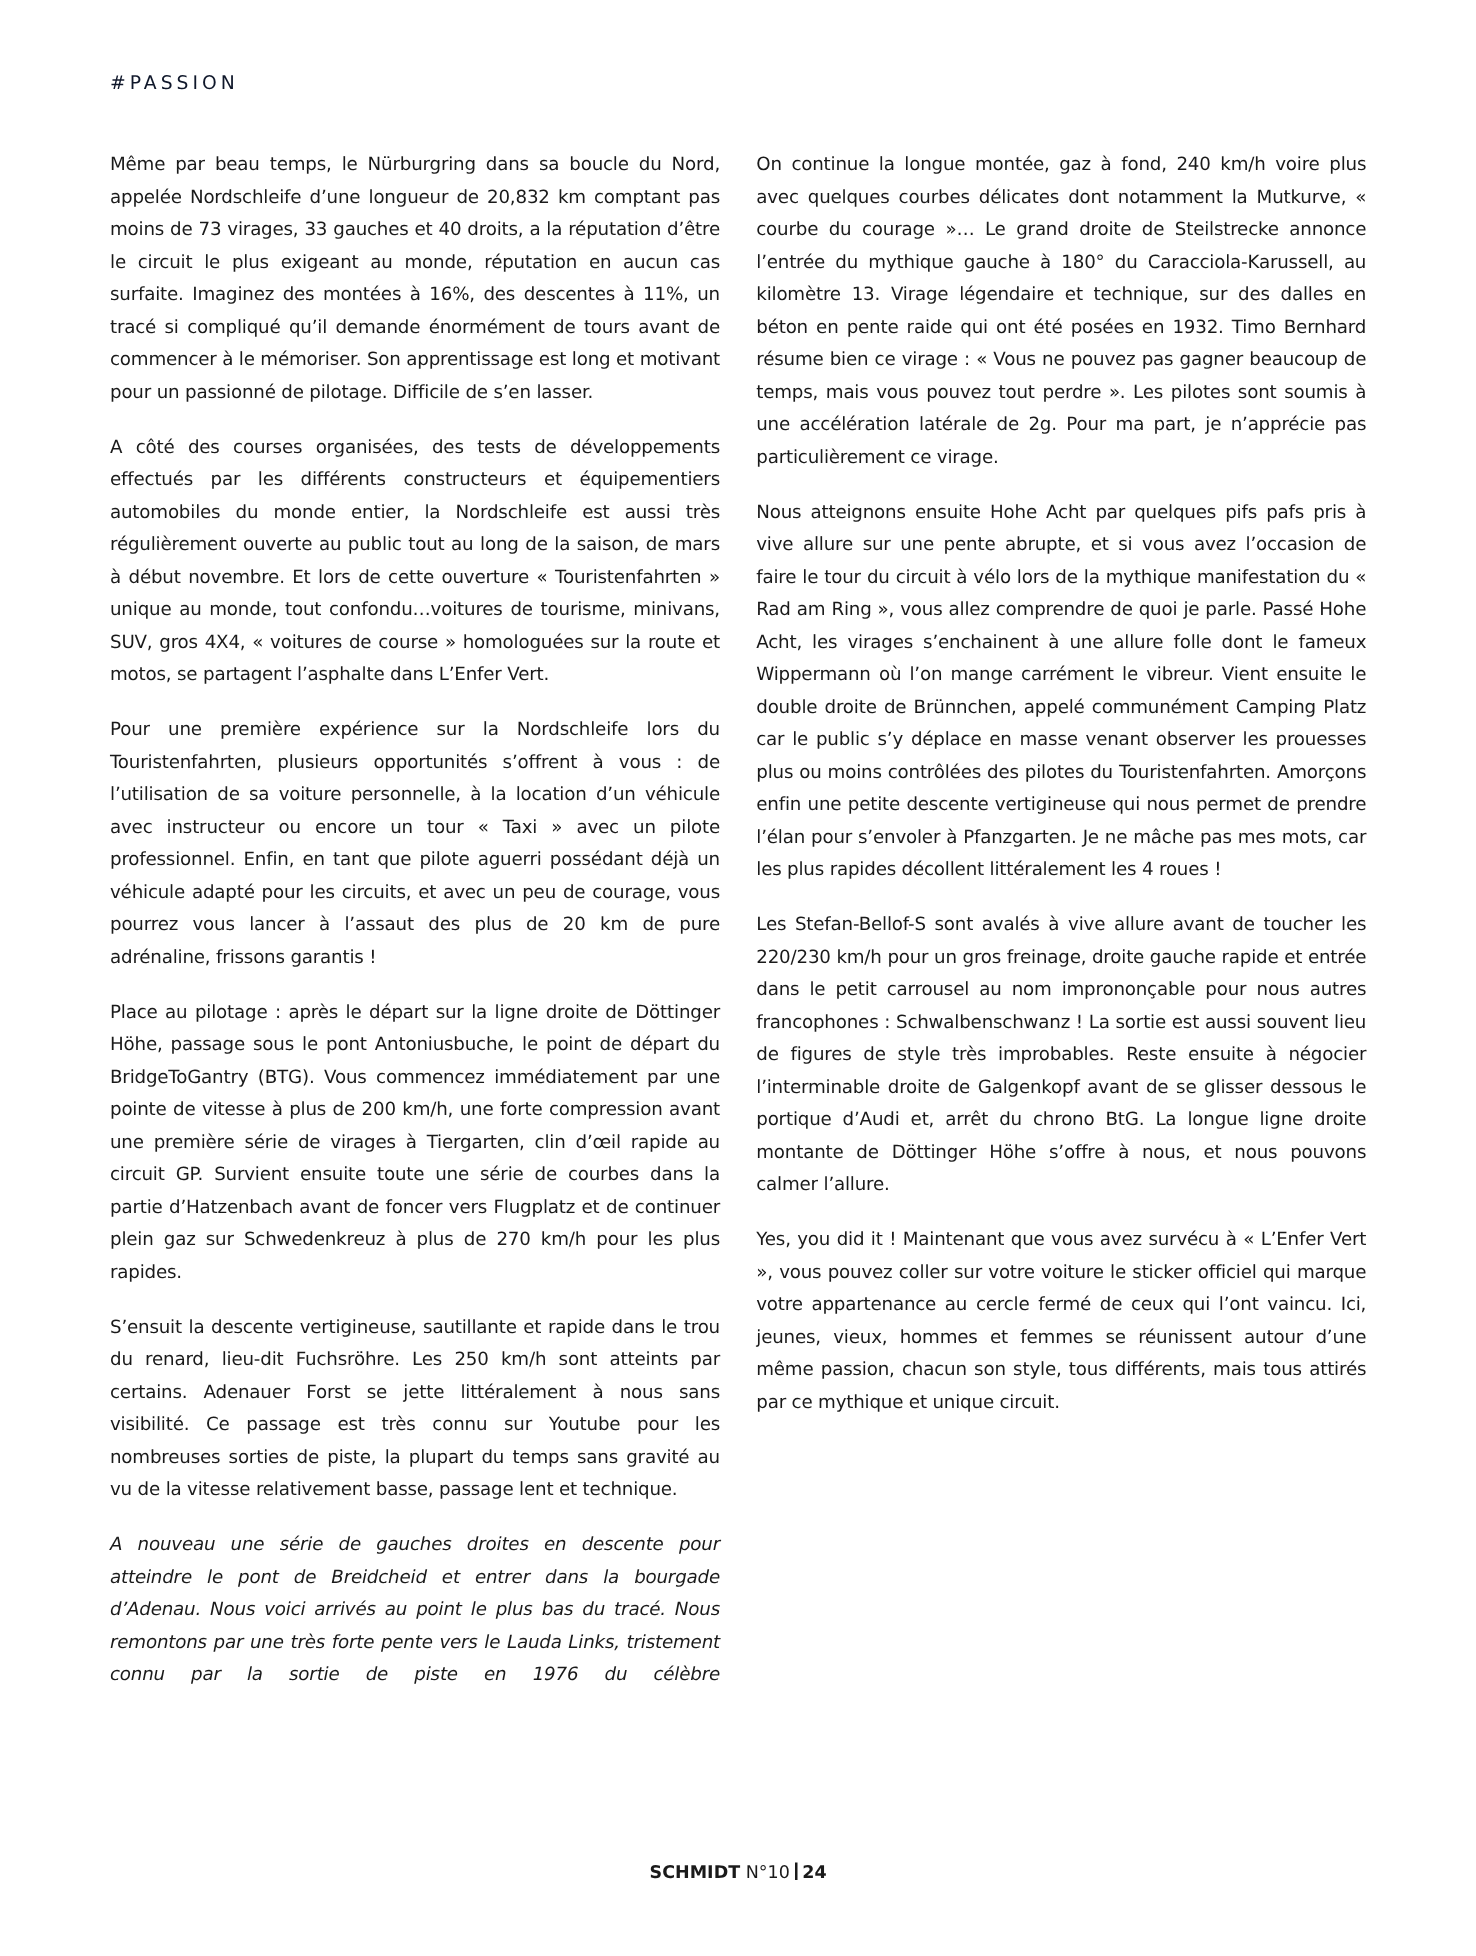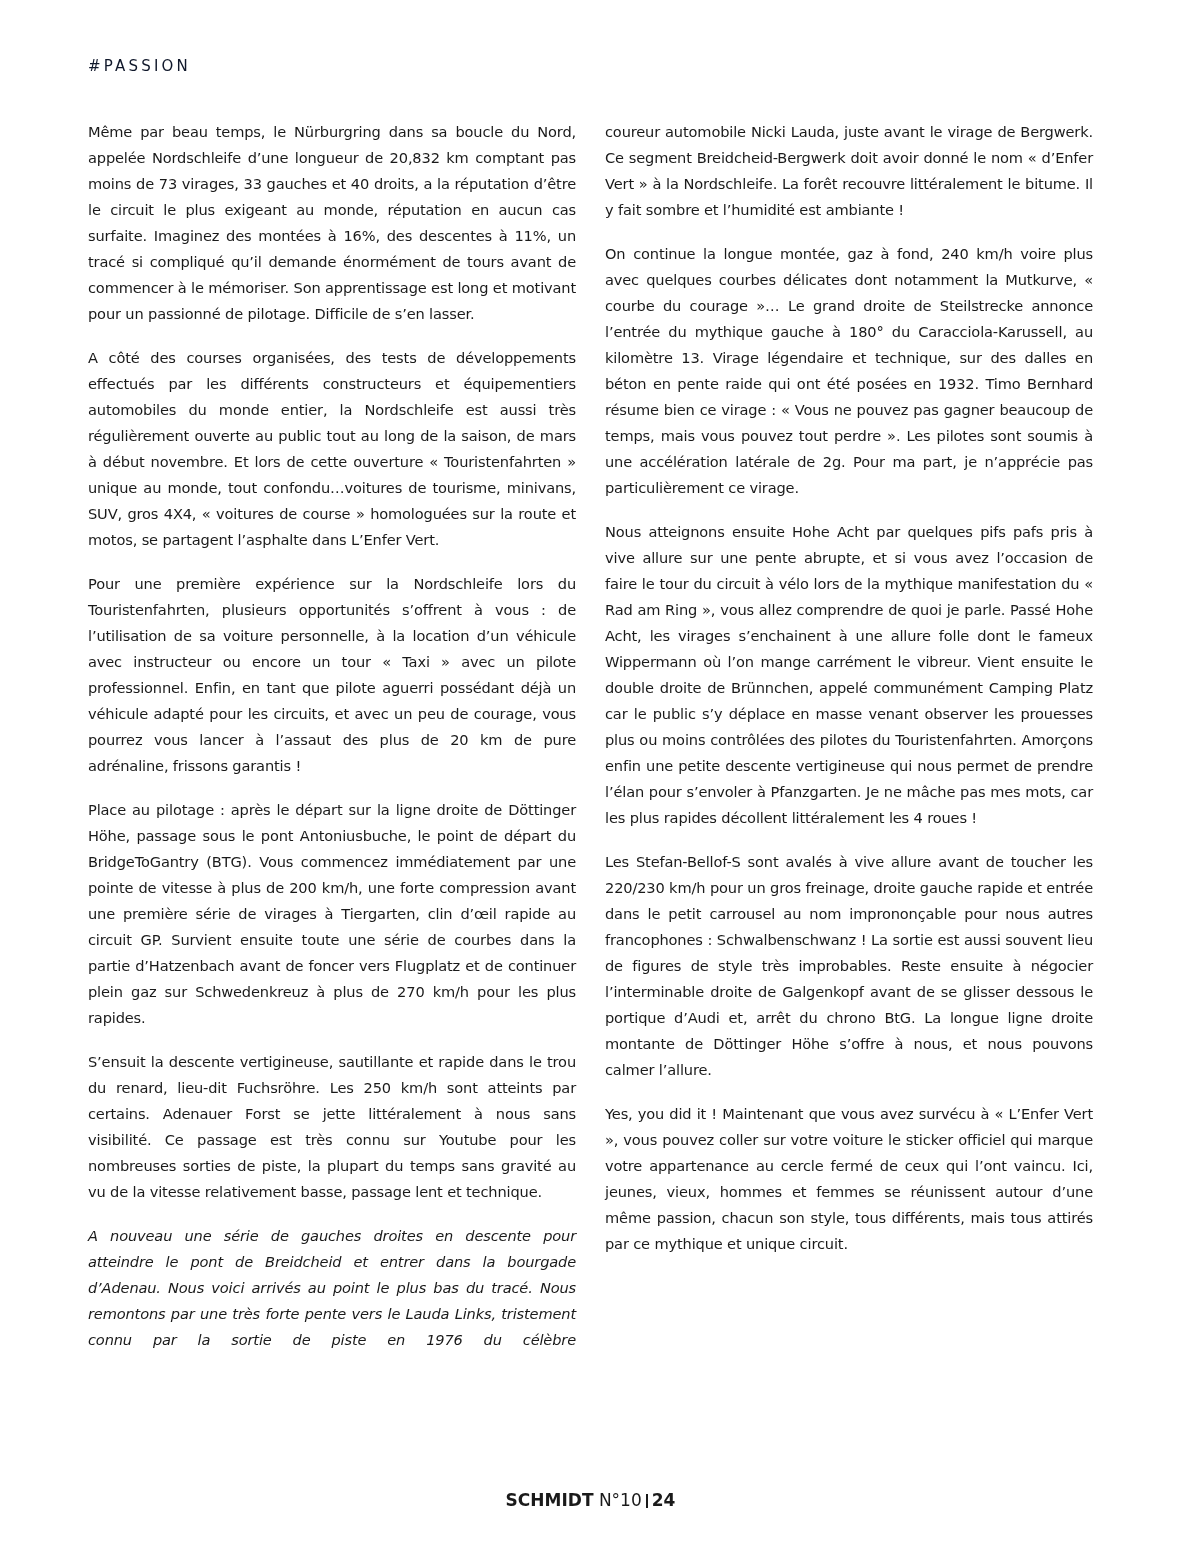--- a/index.html
+++ b/index.html
@@ -35,21 +35,21 @@
   .col.right { left: 605px; }
   .col p { margin: 0 0 18px 0; }
   .col p.continues { text-align-last: justify; font-style: italic; }
   .col p.source { font-size: 13px; margin-top: 0; }
   .footer {
     position: absolute;
     top: 1490px;
     left: 0;
     width: 1181px;
     text-align: center;
-    font-size: 17px;
+    font-size: 14px;
     color: #1a1a1a;
   }
   .footer .brand { font-weight: bold; }
   .footer .issue { font-weight: normal; }
   .footer .sep { display: inline-block; width: 2px; height: 14px; background: #1a1a1a; vertical-align: -2px; margin: 0 4px; }
   .footer .page { font-weight: bold; }
 </style>
 </head>
 <body>
 
@@ -58,21 +58,20 @@
 <div class="col left">
   <p>Même par beau temps, le Nürburgring dans sa boucle du Nord, appelée Nordschleife d’une longueur de 20,832 km comptant pas moins de 73 virages, 33 gauches et 40 droits, a la réputation d’être le circuit le plus exigeant au monde, réputation en aucun cas surfaite. Imaginez des montées à 16%, des descentes à 11%, un tracé si compliqué qu’il demande énormément de tours avant de commencer à le mémoriser. Son apprentissage est long et motivant pour un passionné de pilotage. Difficile de s’en lasser.</p>
   <p>A côté des courses organisées, des tests de développements effectués par les différents constructeurs et équipementiers automobiles du monde entier, la Nordschleife est aussi très régulièrement ouverte au public tout au long de la saison, de mars à début novembre. Et lors de cette ouverture « Touristenfahrten » unique au monde, tout confondu…voitures de tourisme, minivans, SUV, gros 4X4, « voitures de course » homologuées sur la route et motos, se partagent l’asphalte dans L’Enfer Vert.</p>
   <p>Pour une première expérience sur la Nordschleife lors du Touristenfahrten, plusieurs opportunités s’offrent à vous : de l’utilisation de sa voiture personnelle, à la location d’un véhicule avec instructeur ou encore un tour « Taxi » avec un pilote professionnel. Enfin, en tant que pilote aguerri possédant déjà un véhicule adapté pour les circuits, et avec un peu de courage, vous pourrez vous lancer à l’assaut des plus de 20 km de pure adrénaline, frissons garantis !</p>
   <p>Place au pilotage : après le départ sur la ligne droite de Döttinger Höhe, passage sous le pont Antoniusbuche, le point de départ du BridgeToGantry (BTG). Vous commencez immédiatement par une pointe de vitesse à plus de 200 km/h, une forte compression avant une première série de virages à Tiergarten, clin d’œil rapide au circuit GP. Survient ensuite toute une série de courbes dans la partie d’Hatzenbach avant de foncer vers Flugplatz et de continuer plein gaz sur Schwedenkreuz à plus de 270 km/h pour les plus rapides.</p>
   <p>S’ensuit la descente vertigineuse, sautillante et rapide dans le trou du renard, lieu-dit Fuchsröhre. Les 250 km/h sont atteints par certains. Adenauer Forst se jette littéralement à nous sans visibilité. Ce passage est très connu sur Youtube pour les nombreuses sorties de piste, la plupart du temps sans gravité au vu de la vitesse relativement basse, passage lent et technique.</p>
   <p class="continues">A nouveau une série de gauches droites en descente pour atteindre le pont de Breidcheid et entrer dans la bourgade d’Adenau. Nous voici arrivés au point le plus bas du tracé. Nous remontons par une très forte pente vers le Lauda Links, tristement connu par la sortie de piste en 1976 du célèbre</p>
 </div>
 
 <div class="col right">
-  <p>coureur automobile Nicki Lauda, juste avant le virage de Bergwerk. Ce segment Breidcheid-Bergwerk doit avoir donné le nom « d’Enfer Vert » à la Nordschleife. La forêt recouvre littéralement le bitume. Il y fait sombre et l’humidité est ambiante !</p>
   <p>On continue la longue montée, gaz à fond, 240 km/h voire plus avec quelques courbes délicates dont notamment la Mutkurve, « courbe du courage »… Le grand droite de Steilstrecke annonce l’entrée du mythique gauche à 180° du Caracciola-Karussell, au kilomètre 13. Virage légendaire et technique, sur des dalles en béton en pente raide qui ont été posées en 1932. Timo Bernhard résume bien ce virage : « Vous ne pouvez pas gagner beaucoup de temps, mais vous pouvez tout perdre ». Les pilotes sont soumis à une accélération latérale de 2g. Pour ma part, je n’apprécie pas particulièrement ce virage.</p>
   <p>Nous atteignons ensuite Hohe Acht par quelques pifs pafs pris à vive allure sur une pente abrupte, et si vous avez l’occasion de faire le tour du circuit à vélo lors de la mythique manifestation du « Rad am Ring », vous allez comprendre de quoi je parle. Passé Hohe Acht, les virages s’enchainent à une allure folle dont le fameux Wippermann où l’on mange carrément le vibreur. Vient ensuite le double droite de Brünnchen, appelé communément Camping Platz car le public s’y déplace en masse venant observer les prouesses plus ou moins contrôlées des pilotes du Touristenfahrten. Amorçons enfin une petite descente vertigineuse qui nous permet de prendre l’élan pour s’envoler à Pfanzgarten. Je ne mâche pas mes mots, car les plus rapides décollent littéralement les 4 roues !</p>
   <p>Les Stefan-Bellof-S sont avalés à vive allure avant de toucher les 220/230 km/h pour un gros freinage, droite gauche rapide et entrée dans le petit carrousel au nom imprononçable pour nous autres francophones : Schwalbenschwanz ! La sortie est aussi souvent lieu de figures de style très improbables. Reste ensuite à négocier l’interminable droite de Galgenkopf avant de se glisser dessous le portique d’Audi et, arrêt du chrono BtG. La longue ligne droite montante de Döttinger Höhe s’offre à nous, et nous pouvons calmer l’allure.</p>
   <p>Yes, you did it ! Maintenant que vous avez survécu à « L’Enfer Vert », vous pouvez coller sur votre voiture le sticker officiel qui marque votre appartenance au cercle fermé de ceux qui l’ont vaincu. Ici, jeunes, vieux, hommes et femmes se réunissent autour d’une même passion, chacun son style, tous différents, mais tous attirés par ce mythique et unique circuit.</p>
 </div>
 
 <div class="footer">
   <span class="brand">SCHMIDT</span>
   <span class="issue">N°10</span><span class="sep"></span><span class="page">24</span>
 </div>

